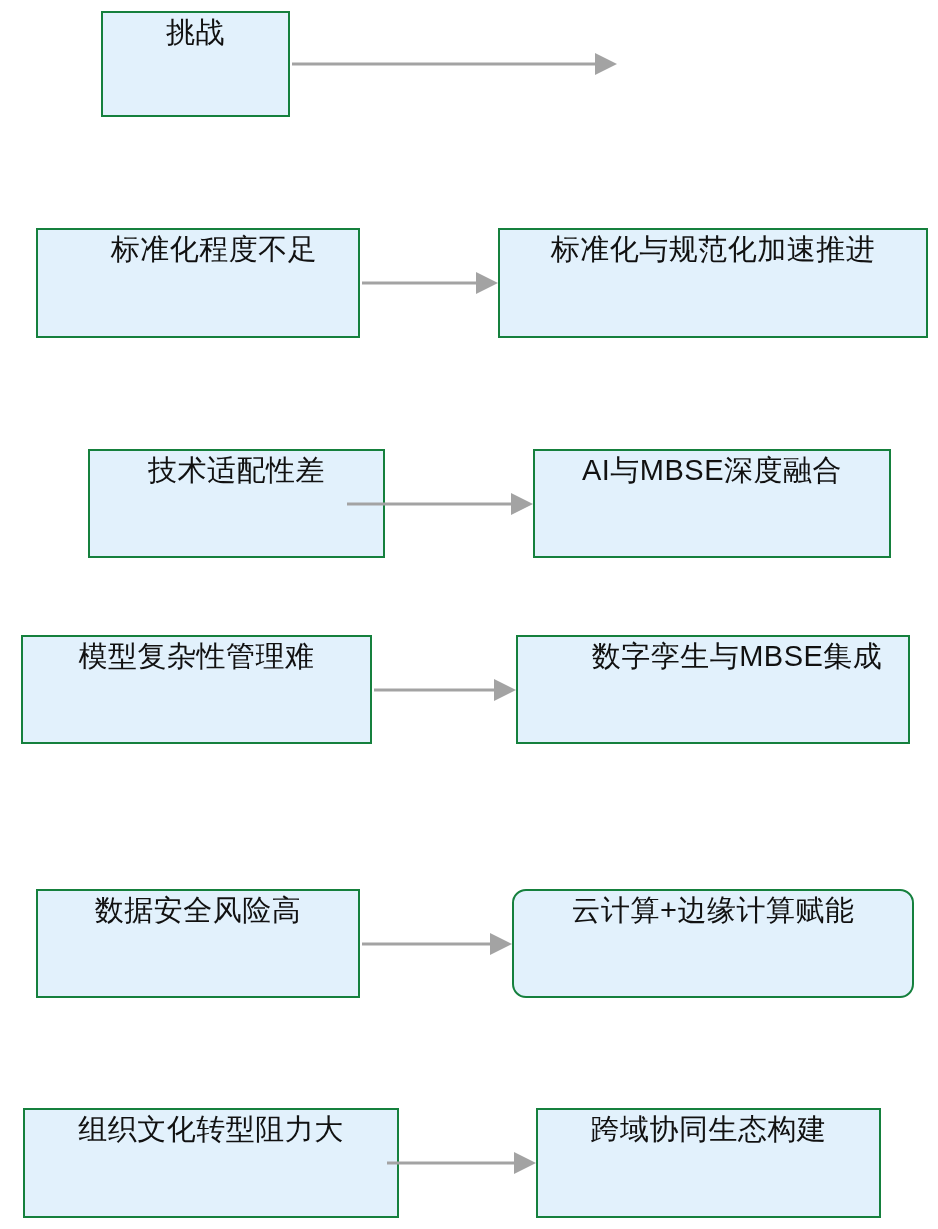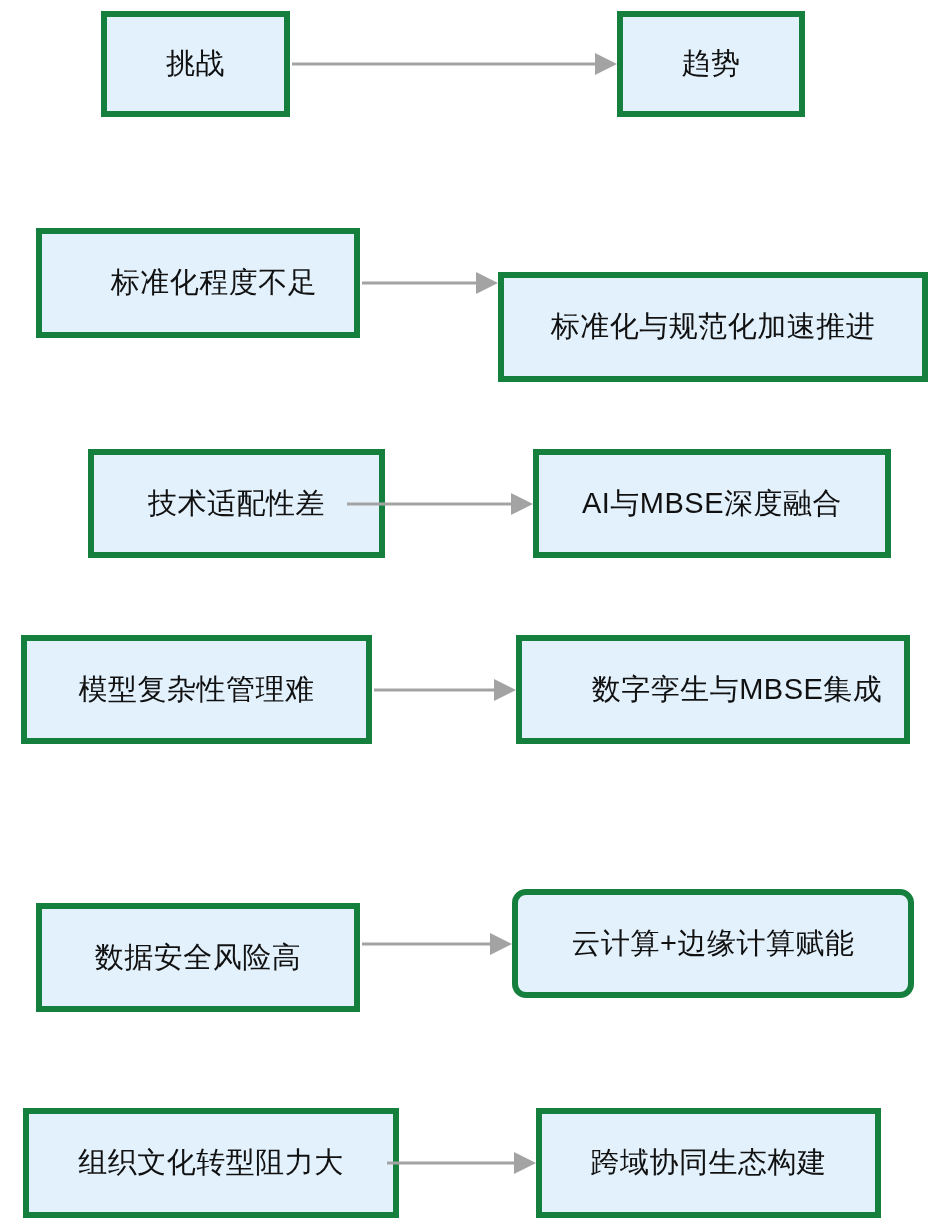--- a/index.html
+++ b/index.html
@@ -19,23 +19,22 @@
     position: absolute;
     left: 0;
     width: 938px;
   }
   .node {
     position: absolute;
     top: 0;
     height: 100%;
     box-sizing: border-box;
     background: #e2f1fc;
-    border: 6px solid #15803d;
+    border: 2px solid #15803d;
     display: flex;
-    align-items: center;
     justify-content: center;
   }
   .node .label {
     font-size: 29px;
     font-weight: 400;
     color: #111111;
     white-space: nowrap;
     letter-spacing: 0.5px;
   }
   .arrow {
@@ -71,34 +70,31 @@
 <div class="canvas">
 
   <div class="row" style="top:11px;height:106px;">
     <div class="node" style="left:101px;width:189px;">
       <span class="label">挑战</span>
     </div>
     <div class="arrow" style="left:292px;width:325px;">
       <div class="arrow-line"></div>
       <div class="arrow-head"></div>
     </div>
-    <div class="node" style="left:617px;width:188px;">
-      <span class="label">趋势</span>
-    </div>
   </div>
 
   <div class="row" style="top:228px;height:110px;">
     <div class="node" style="left:36px;width:324px;padding-left:32px;">
       <span class="label">标准化程度不足</span>
     </div>
     <div class="arrow" style="left:362px;width:136px;">
       <div class="arrow-line"></div>
       <div class="arrow-head"></div>
     </div>
-    <div class="node" style="left:498px;width:430px;margin-top:44px;">
+    <div class="node" style="left:498px;width:430px;">
       <span class="label">标准化与规范化加速推进</span>
     </div>
   </div>
 
   <div class="row" style="top:449px;height:109px;">
     <div class="node" style="left:48px;width:297px;margin-left:40px;">
       <span class="label">技术适配性差</span>
     </div>
     <div class="arrow" style="left:347px;width:186px;">
       <div class="arrow-line"></div>
@@ -116,21 +112,21 @@
     <div class="arrow" style="left:374px;width:142px;">
       <div class="arrow-line"></div>
       <div class="arrow-head"></div>
     </div>
     <div class="node" style="left:516px;width:394px;padding-left:48px;">
       <span class="label">数字孪生与MBSE集成</span>
     </div>
   </div>
 
   <div class="row" style="top:889px;height:109px;">
-    <div class="node" style="left:36px;width:324px;margin-top:14px;">
+    <div class="node" style="left:36px;width:324px;">
       <span class="label">数据安全风险高</span>
     </div>
     <div class="arrow" style="left:362px;width:150px;">
       <div class="arrow-line"></div>
       <div class="arrow-head"></div>
     </div>
     <div class="node" style="left:512px;width:402px;border-radius:14px;">
       <span class="label">云计算+边缘计算赋能</span>
     </div>
   </div>

